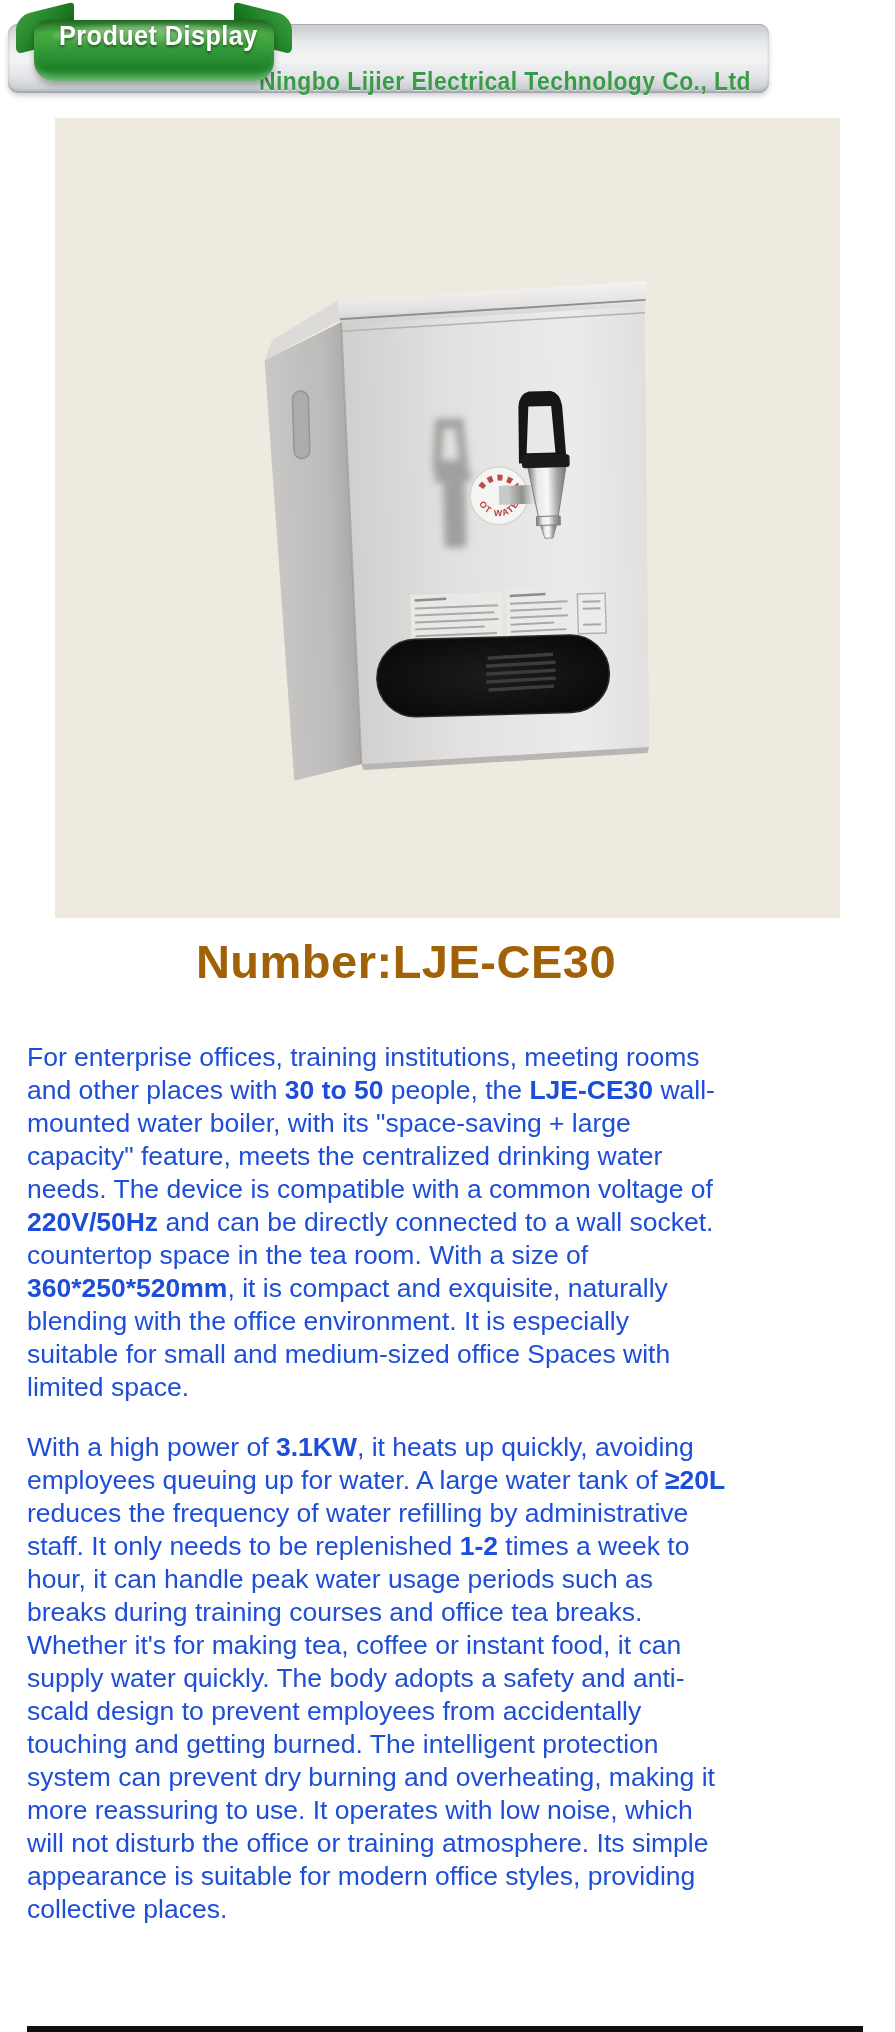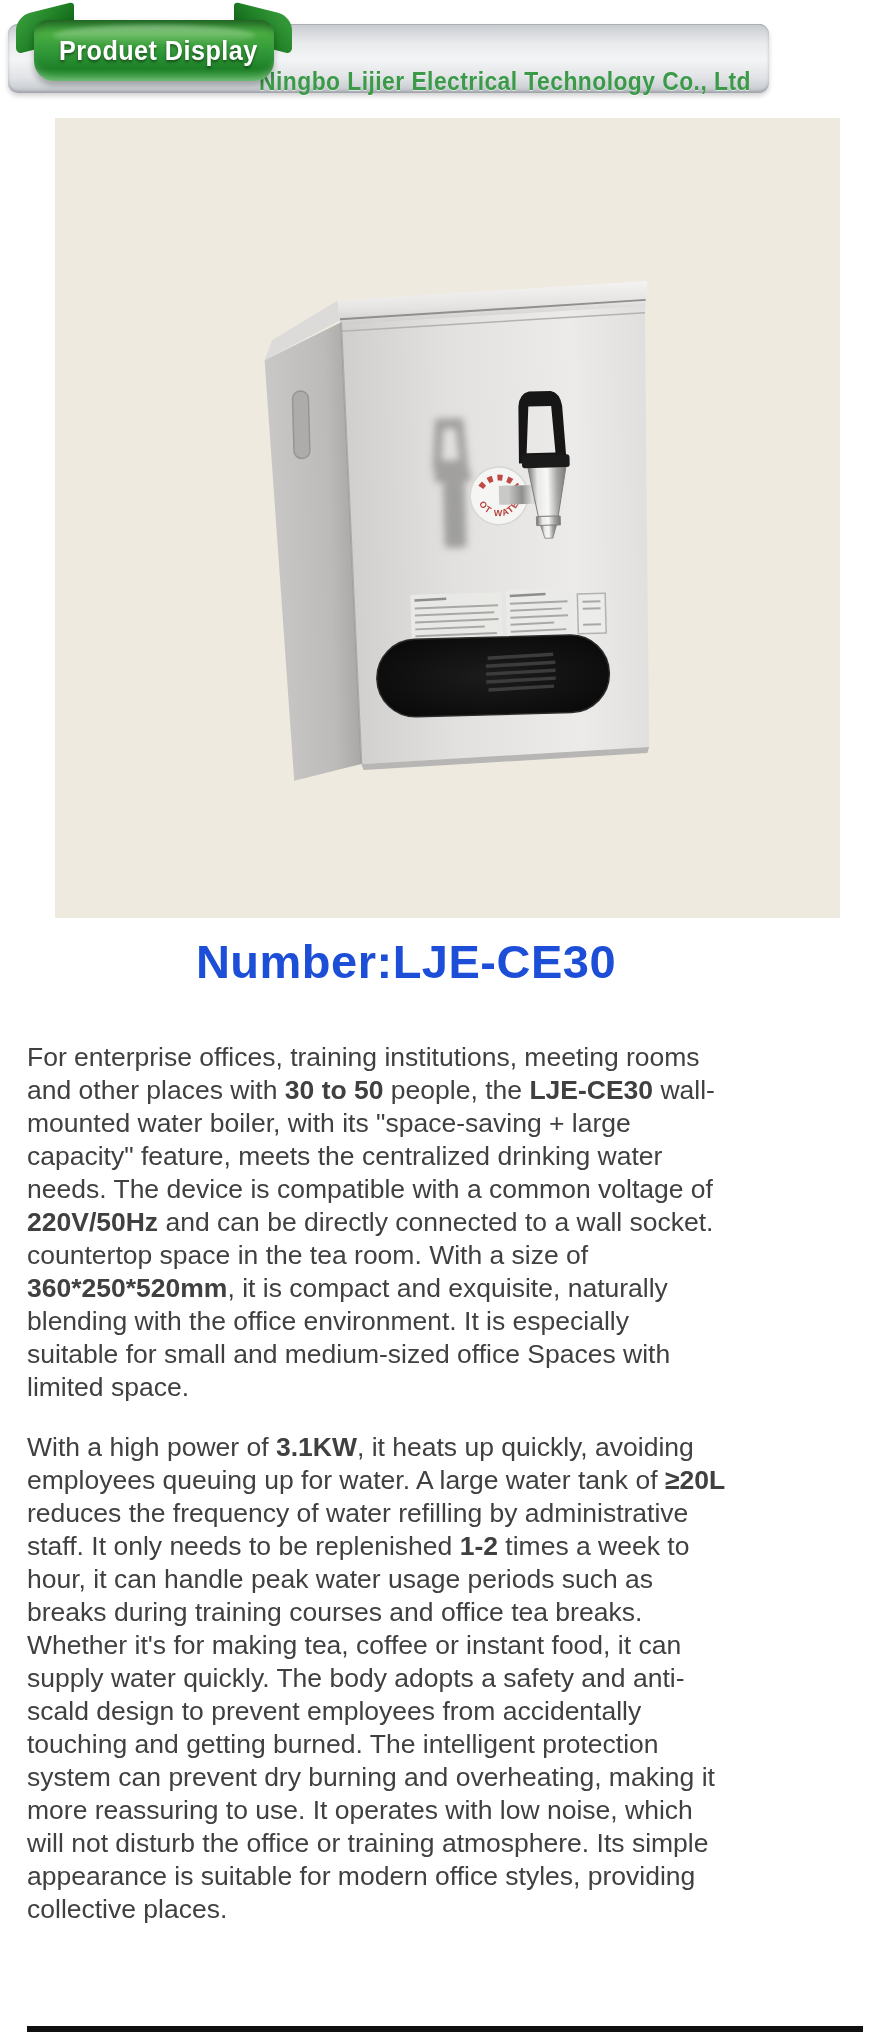--- a/index.html
+++ b/index.html
@@ -31,21 +31,21 @@
   .ribbon-fold-left  { left:-4px;  transform:skewY(-14deg); }
   .ribbon-fold-right { right:-4px; transform:skewY(14deg); border-radius:4px 14px 6px 0;
     background:linear-gradient(225deg,#3aa03e 0%,#1e7d24 55%,#0e5514 100%); }
   .ribbon-body {
     position:absolute; left:14px; right:14px; top:13px; bottom:2px;
     background:linear-gradient(180deg,#2f8d33 0%,#49ad41 22%,#2f9637 55%,#1d7f26 80%,#36a03d 100%);
     border-radius:14px 14px 20px 20px;
     box-shadow: inset 0 12px 10px -8px rgba(0,0,0,.35),
                 inset 0 -9px 10px -6px rgba(255,255,255,.38),
                 0 4px 6px rgba(0,0,0,.28);
-    display:flex; align-items:center; justify-content:center;padding-left:8px;
+    display:flex; justify-content:center;padding-left:8px;
   }
   .ribbon-body::before {
     content:""; position:absolute; left:8%; right:8%; top:5px; height:34%;
     background:linear-gradient(180deg,rgba(255,255,255,.38),rgba(255,255,255,0));
     border-radius:50%; filter:blur(2px);
   }
   .ribbon-label {
     position:relative; color:#ffffff; font-size:28px; font-weight:bold;
     transform:scaleX(.9); letter-spacing:.5px; white-space:nowrap;
     text-shadow:0 2px 3px rgba(0,0,0,.45);
@@ -54,27 +54,27 @@
   
   .photo-block {
     position:absolute; left:55px; top:118px; width:785px; height:800px;
     background:#efeae0;
   }
   .photo-block svg { display:block; }
 
   
   .model-title {
     position:absolute; left:0; top:934px; width:812px; text-align:center;
-    font-size:47px; font-weight:bold; color:#1d4ed8; letter-spacing:.5px;
+    font-size:47px; font-weight:bold; color:#a16207; letter-spacing:.5px;
   }
 
   
   .description { position:absolute; left:27px; top:1041px; width:848px; }
   .para { margin:0 0 27px 0; }
-  .line { height:33px; line-height:33px; font-size:26.5px; color:#404040; white-space:nowrap; }
+  .line { height:33px; line-height:33px; font-size:26.5px; color:#1d4ed8; white-space:nowrap; }
   .line .b { font-weight:bold; }
 
   
   .section-divider {
     position:absolute; left:27px; top:2026px; width:836px; height:6px; background:#101010;
   }
 </style>
 </head>
 <body>
 

